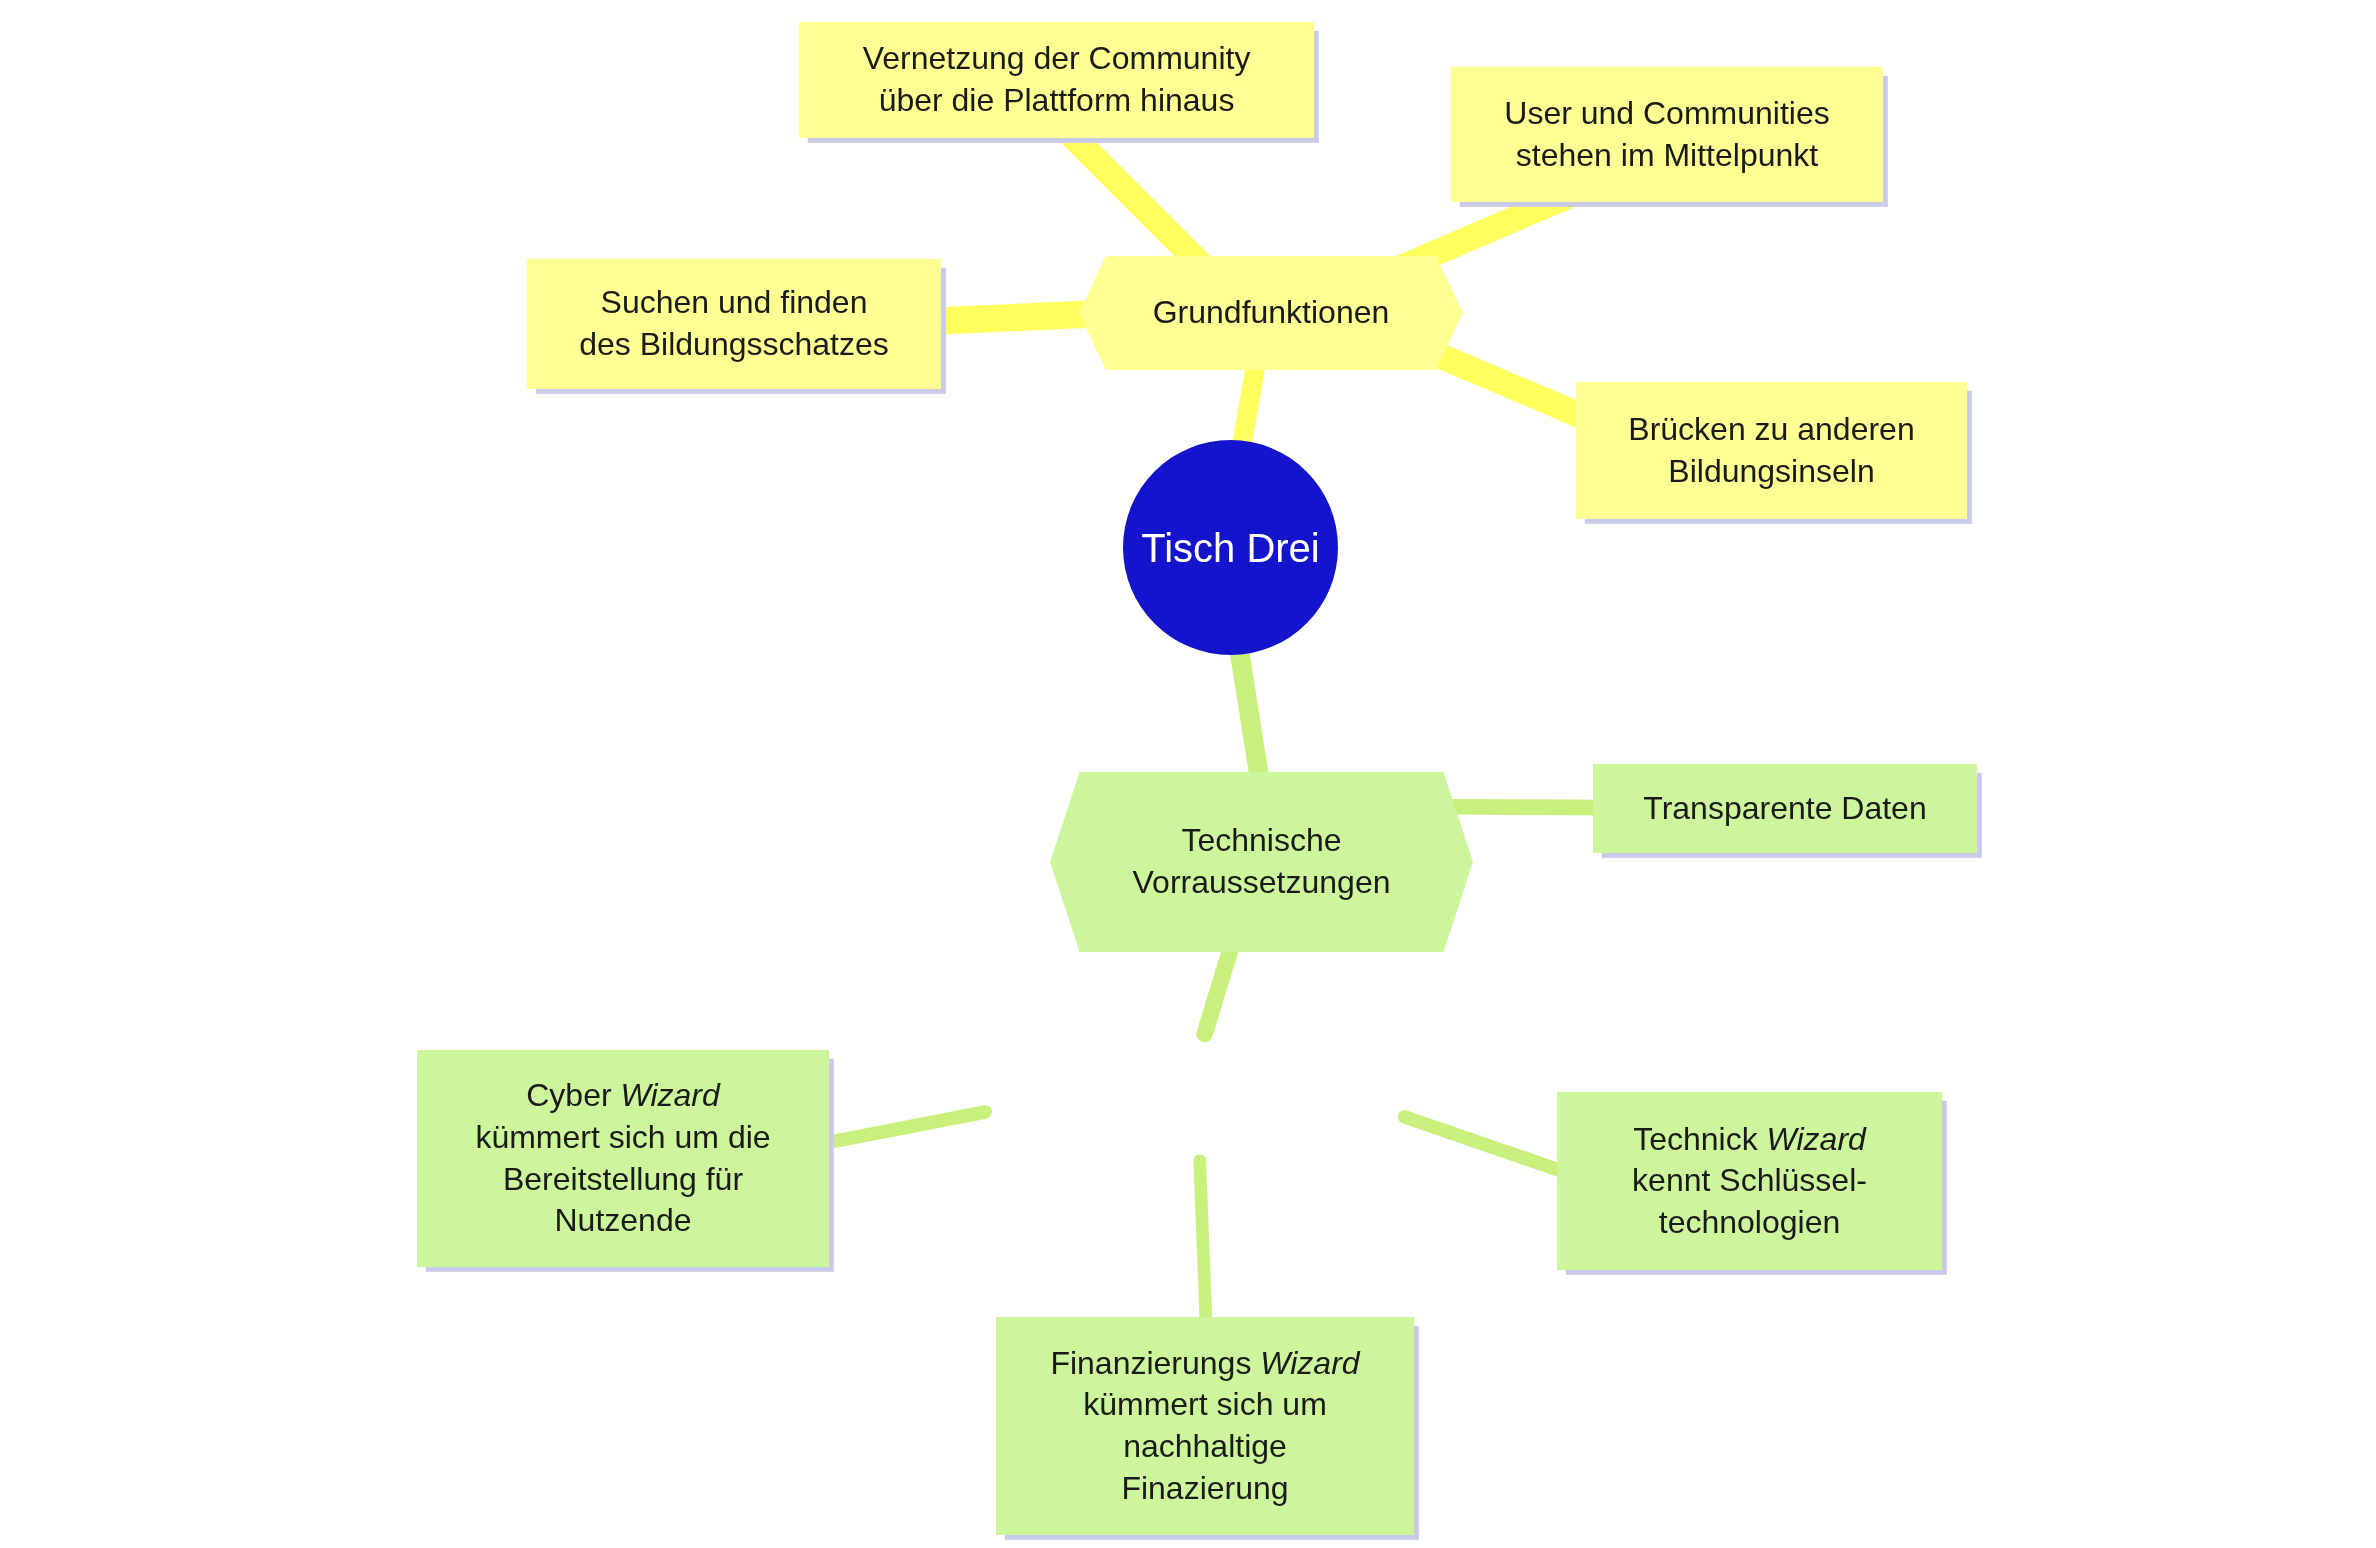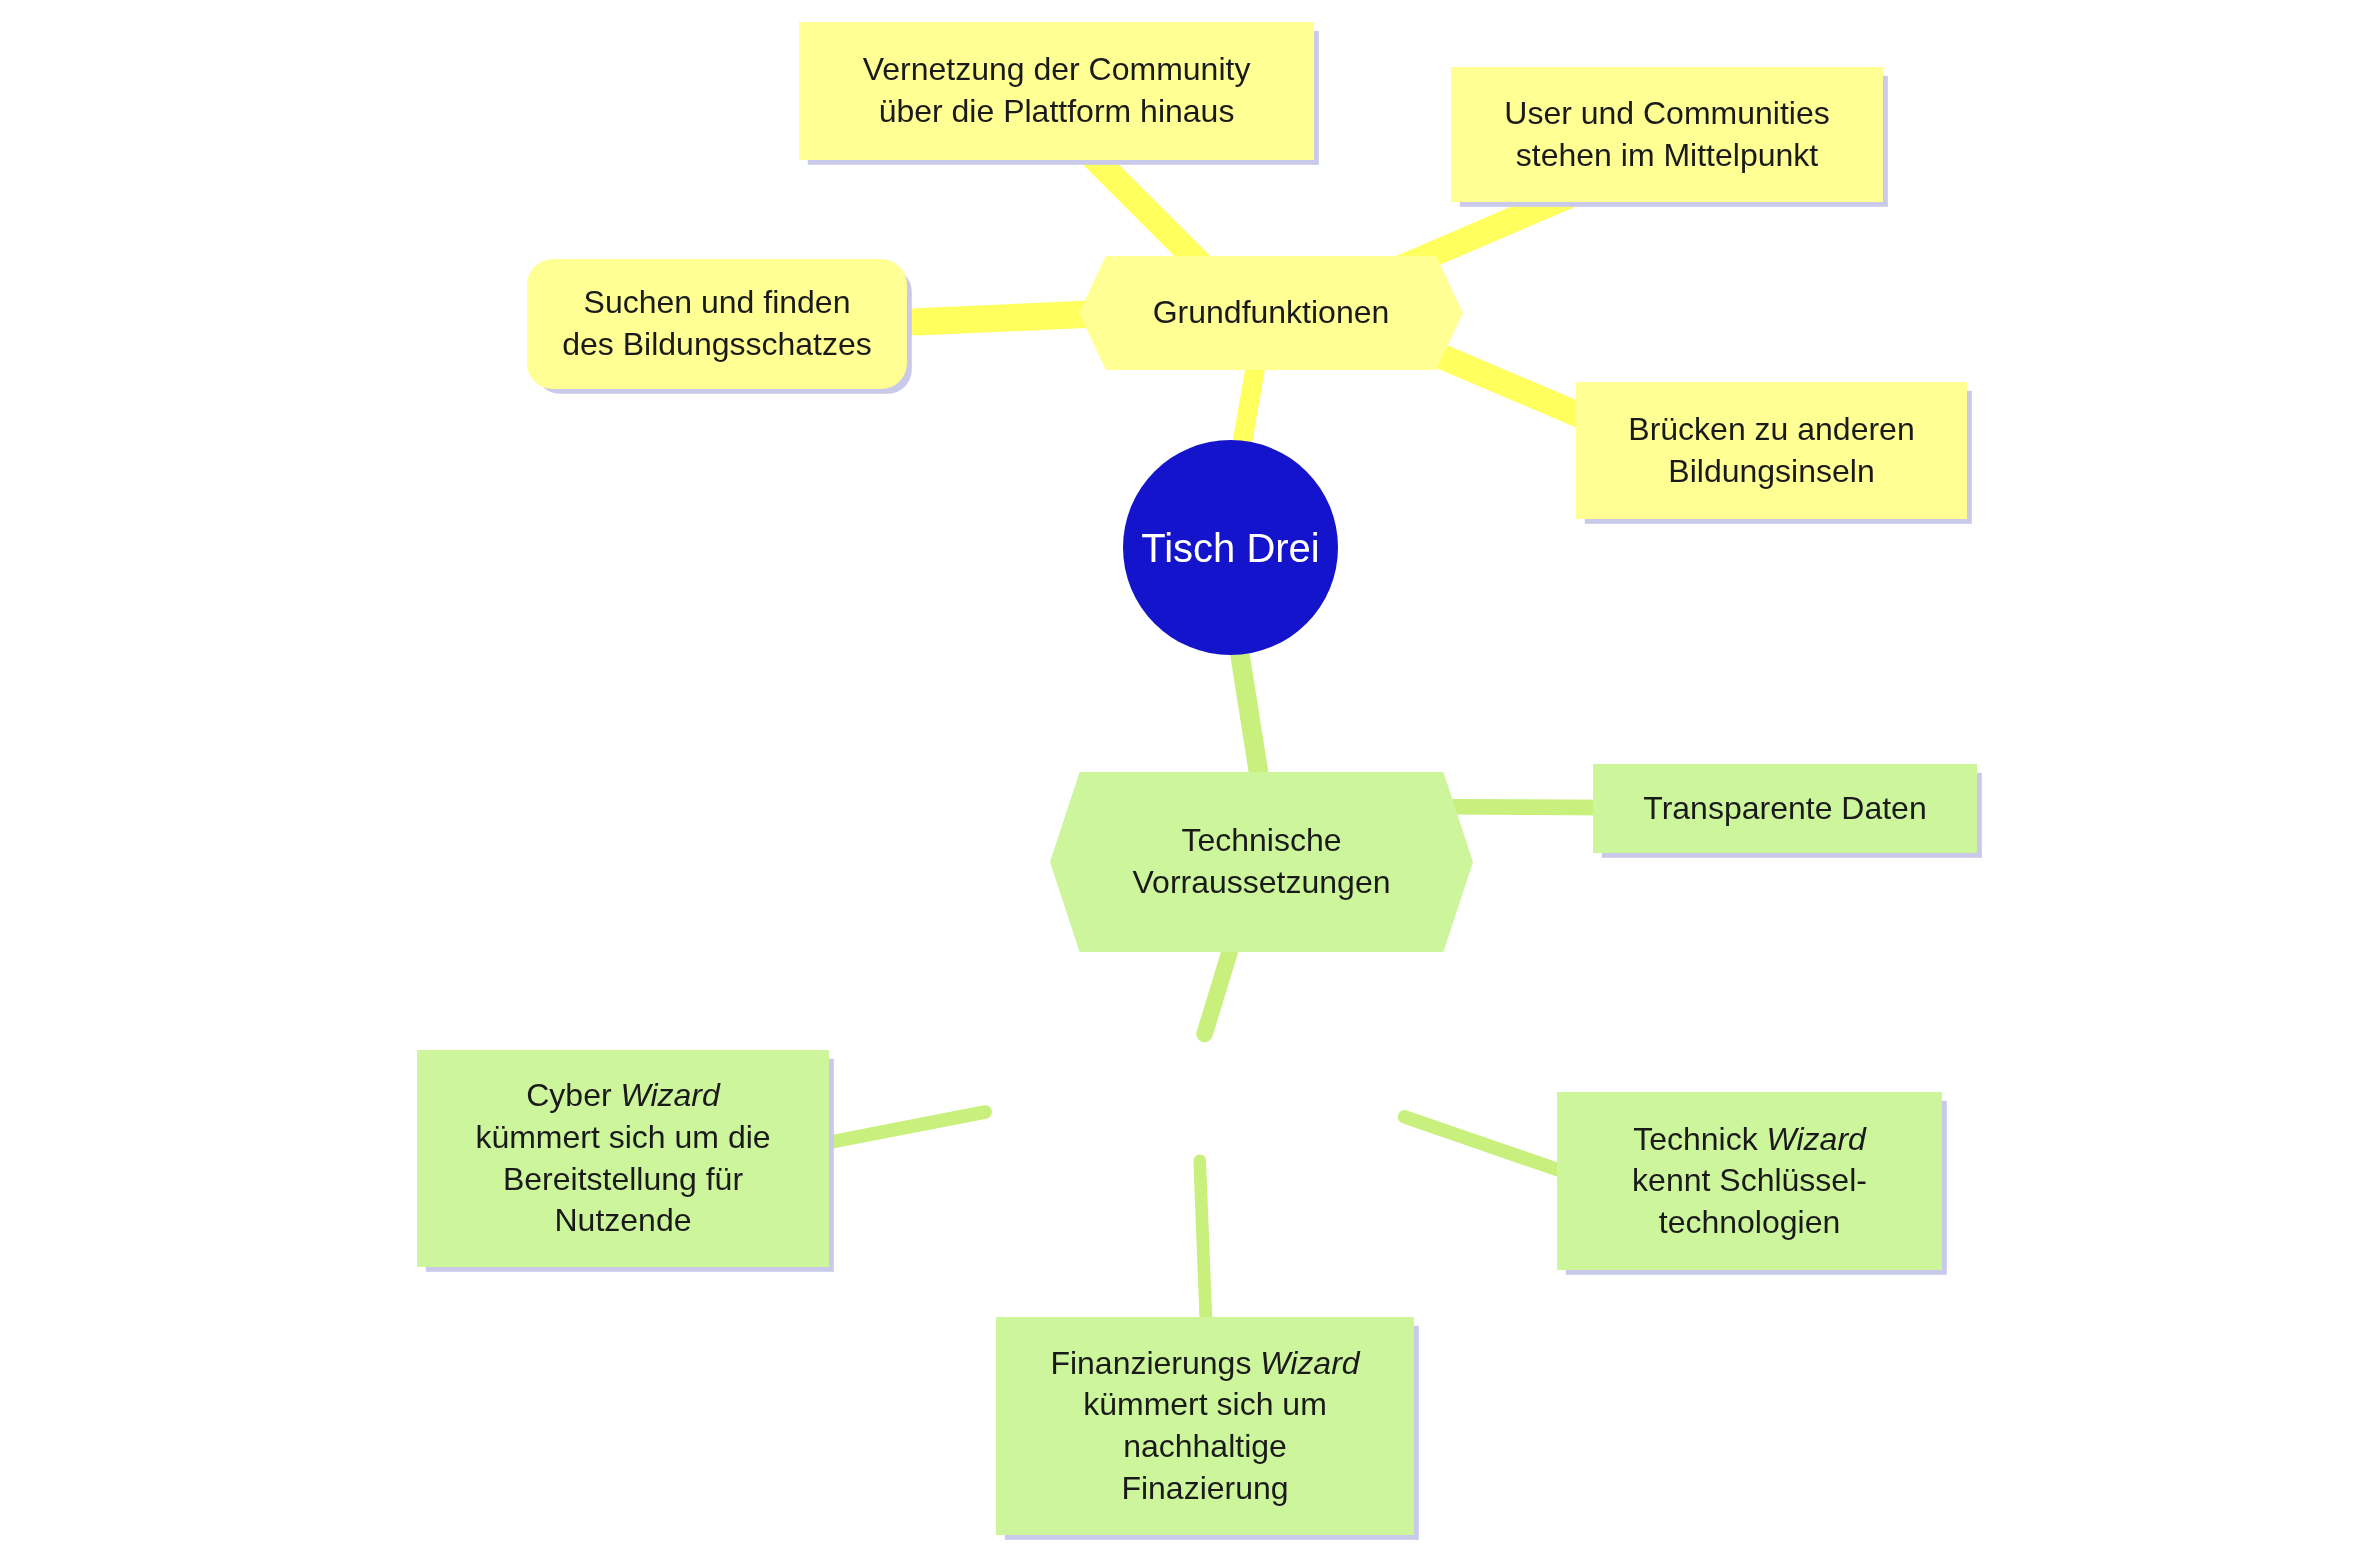--- a/index.html
+++ b/index.html
@@ -52,31 +52,31 @@
     <line class="edge-yellow" x1="1430" y1="345" x2="1700" y2="460" stroke-width="26"></line>
     <line class="edge-yellow" x1="1290" y1="360" x2="1262" y2="520" stroke-width="20"></line>
     <line class="edge-green" x1="1260" y1="600" x2="1290" y2="790" stroke-width="20"></line>
     <line class="edge-green" x1="1480" y1="827" x2="1660" y2="828" stroke-width="16"></line>
     <line class="edge-green" x1="1290" y1="880" x2="1235" y2="1060" stroke-width="17"></line>
     <line class="edge-green" x1="1010" y1="1140" x2="830" y2="1175" stroke-width="14"></line>
     <line class="edge-green" x1="1440" y1="1145" x2="1620" y2="1207" stroke-width="14"></line>
     <line class="edge-green" x1="1230" y1="1190" x2="1237" y2="1370" stroke-width="13"></line>
   </svg>
 
-  <div class="node rect yellow" style="left:799px;top:21.5px;width:515px;height:138px;">
+  <div class="node rect yellow" style="left:799px;top:21.5px;width:515px;height:116px;">
       <span class="label">Vernetzung der Community
 über die Plattform hinaus</span>
     </div>
 
   <div class="node rect yellow" style="left:1451px;top:67px;width:432px;height:135px;">
       <span class="label">User und Communities
 stehen im Mittelpunkt</span>
     </div>
 
-  <div class="node rect yellow" style="left:527px;top:259px;width:380px;height:130px;border-radius:26px;">
+  <div class="node rect yellow" style="left:527px;top:259px;width:414px;height:130px;">
       <span class="label">Suchen und finden
 des Bildungsschatzes</span>
     </div>
 
   <div class="node hex yellow" style="left:1079px;top:256px;width:384px;height:114px;">
       <span class="label">Grundfunktionen</span>
     </div>
 
   <div class="node rect yellow" style="left:1576px;top:382px;width:391px;height:137px;">
       <span class="label">Brücken zu anderen

